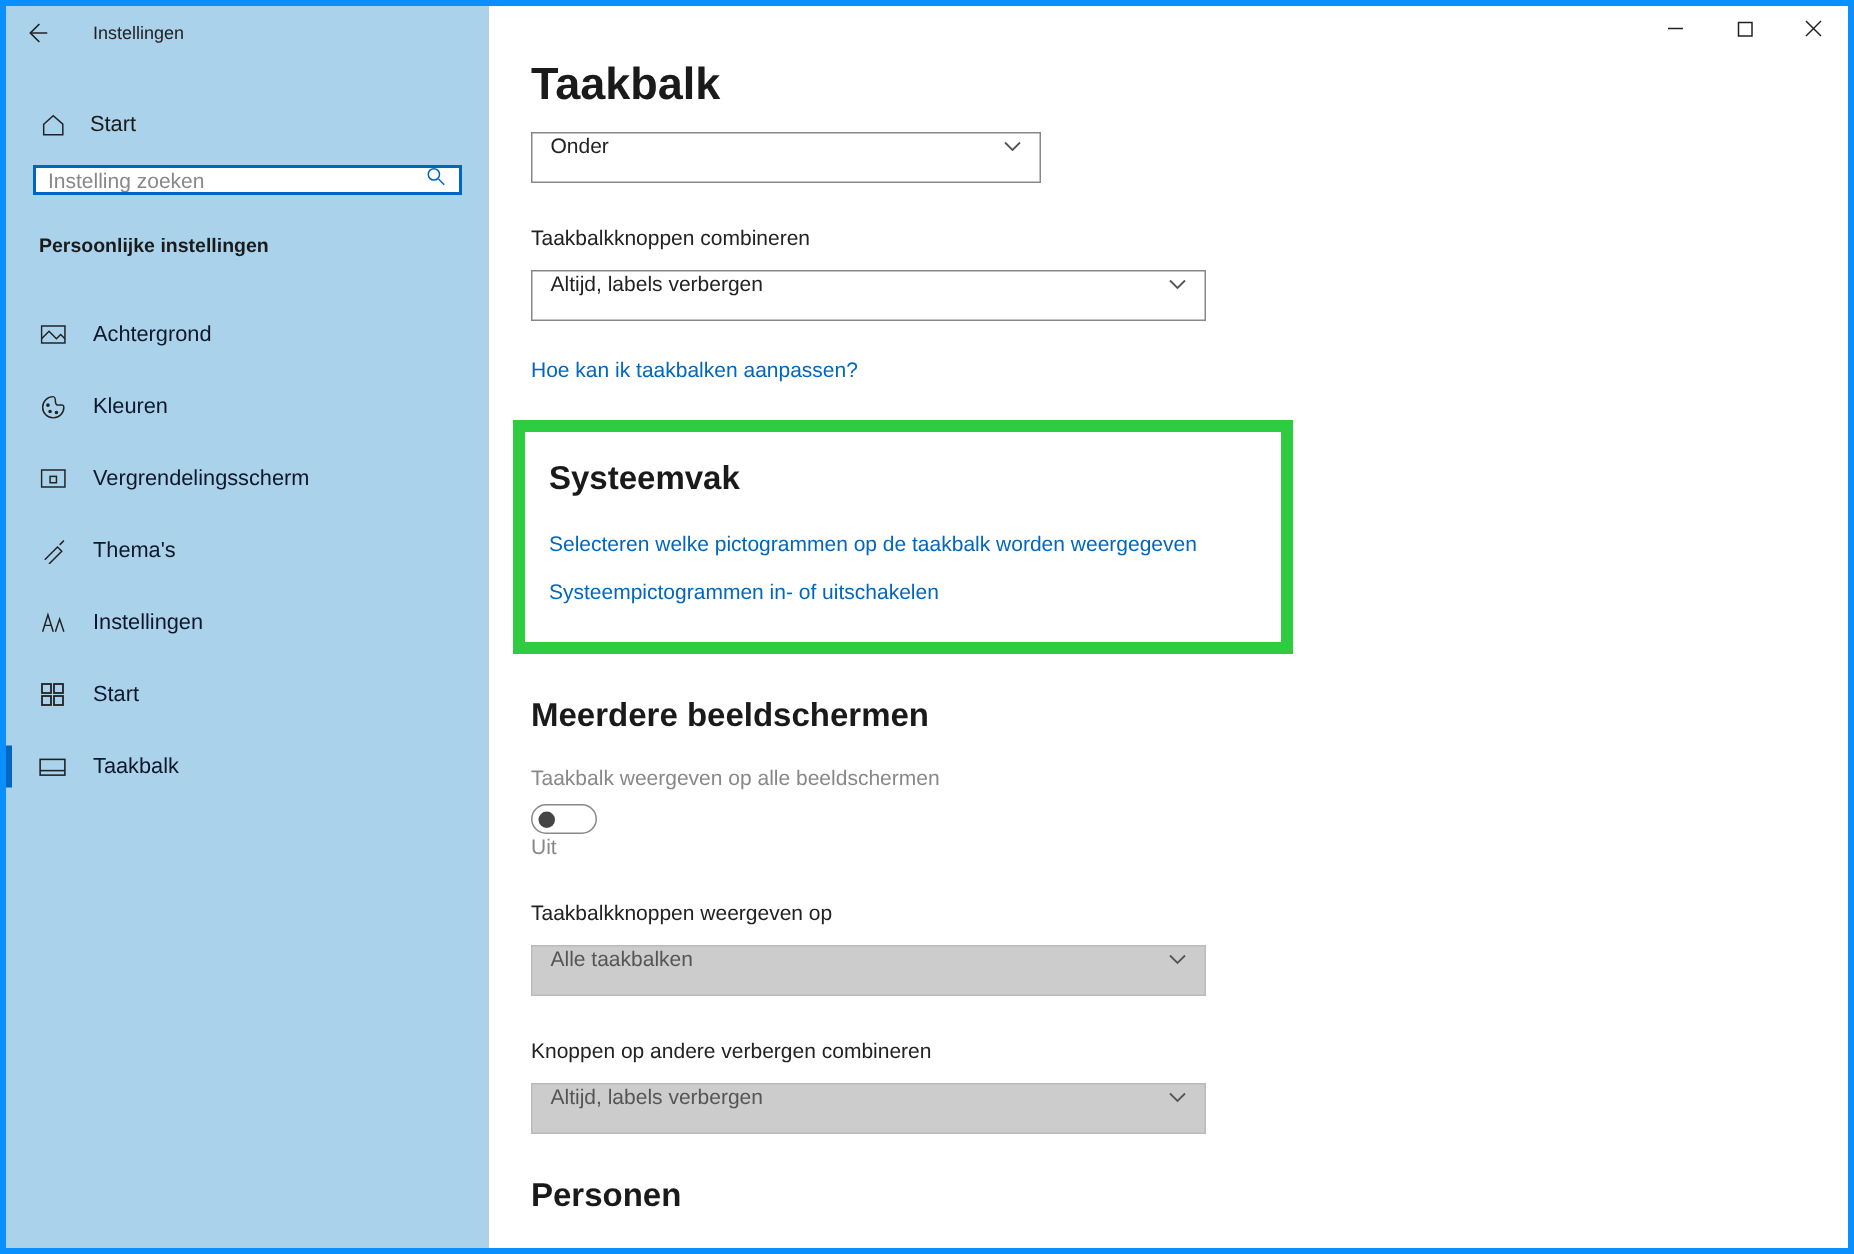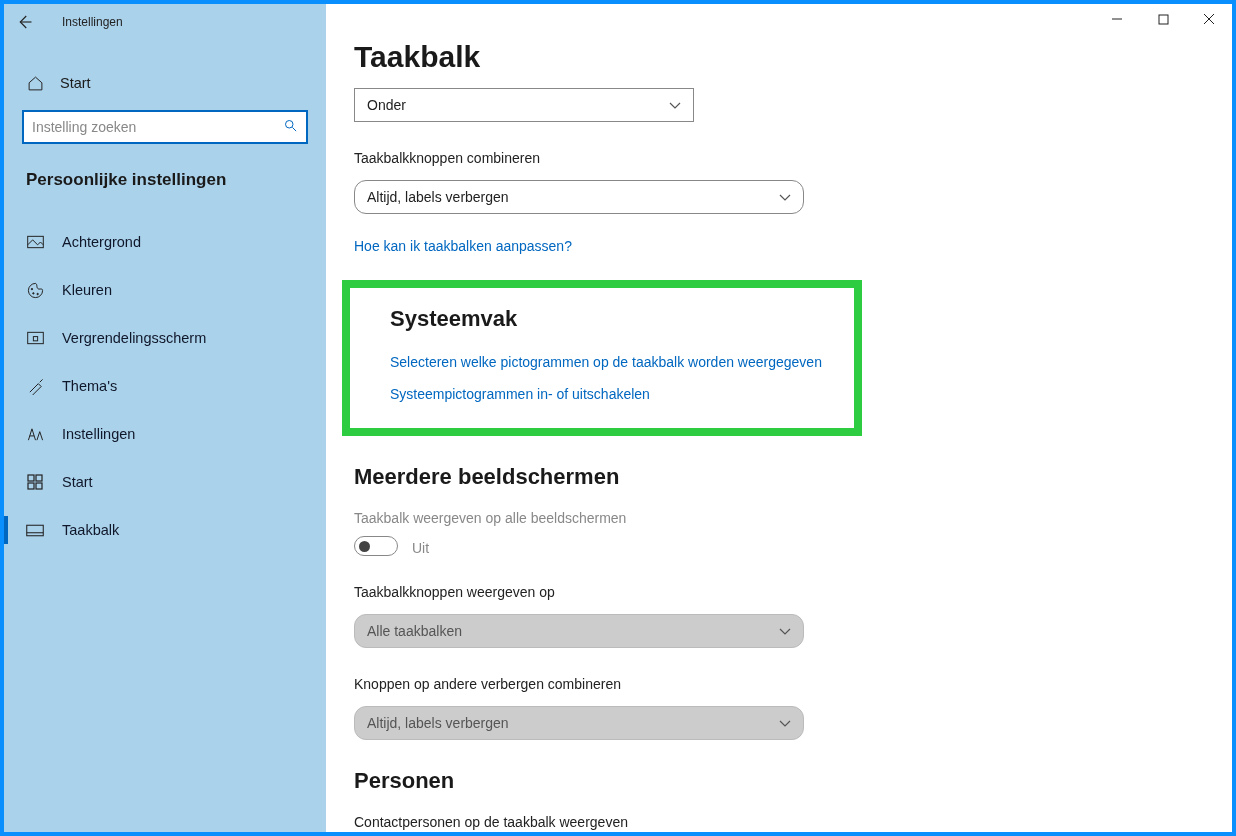--- a/index.html
+++ b/index.html
@@ -5,48 +5,48 @@
   * { box-sizing: border-box; margin: 0; padding: 0; font-family: "Segoe UI", sans-serif; }
   body { width: 1236px; height: 836px; overflow: hidden; border: 4px solid #0a8fff; background: #fff; }
   .window { display: flex; width: 100%; height: 100%; position: relative; }
   .sidebar { width: 322px; background: #abd2eb; height: 100%; padding: 0; position: relative; }
   .topbar { display: flex; align-items: center; height: 36px; padding-left: 10px; }
   .back-icon { width: 20px; height: 20px; display:flex; align-items:center; justify-content:center; color:#222; }
   .window-title { font-size: 12px; margin-left: 28px; color: #222; }
   .win-controls { position: absolute; top: 0; right: 0; display: flex; }
   .win-btn { width: 46px; height: 30px; display:flex; align-items:center; justify-content:center; color:#222; }
   .home-row { display:flex; align-items:center; padding: 34px 0 0 22px; gap: 16px; font-size: 14.5px; color:#1a1a1a; }
-  .search-box { margin: 18px 18px 0 18px; border: 2px solid #0067c0; background:#fff; height: 34px; display:flex; align-items:center; padding: 0 8px; }
+  .search-box { margin: 18px 18px 0 18px; border: 2px solid #0067c0; background:#fff; height: 20px; display:flex; align-items:center; padding: 0 8px; }
   .search-input { border:none; outline:none; flex:1; font-size:14px; color:#666; background:transparent; }
   .search-input::placeholder { color: #888; }
   .search-mag { color:#0067c0; }
-  .category-title { font-weight:600; font-size:17px; padding: 26px 0 0 22px; color:#1a1a1a; }
+  .category-title { font-weight:600; font-size:13px; padding: 26px 0 0 22px; color:#1a1a1a; }
   .nav-list { margin-top: 28px; }
   .nav-item { display:flex; align-items:center; height: 48px; padding-left: 22px; gap: 18px; font-size:14.5px; color:#0f172a; position:relative; }
   .nav-item.selected::before { content:""; position:absolute; left:0; top:10px; bottom:10px; width:4px; background:#0067c0; }
   .nav-icon { width:18px; height:18px; display:flex; align-items:center; justify-content:center; color:#222; flex-shrink:0; }
 
   .main { flex:1; height:100%; overflow-y:auto; padding: 36px 0 0 0; position:relative; }
   .content { padding-left: 28px; max-width: 820px; }
   h1.page-title { font-size: 30px; font-weight: 600; color:#1a1a1a; }
-  .dropdown { margin-top: 14px; border:1px solid #888; height:34px; width:340px; display:flex; align-items:center; padding: 0 12px; font-size:14px; color:#222; justify-content:space-between; }
-  .dropdown.wide { width: 450px; border-radius: 12px; }
+  .dropdown { margin-top: 14px; border:1px solid #888; height:34px; width:340px; display:flex; padding: 0 12px; font-size:14px; color:#222; justify-content:space-between; }
+  .dropdown.wide { width: 450px; }
   .dropdown.disabled { background:#ccc; border-color:#bbb; color:#555; }
   .chev { color:#555; }
   .field-label { font-size:14px; color:#222; margin-top: 28px; }
   .link { color:#0067c0; font-size:14px; margin-top: 24px; display:block; cursor:pointer; }
   .section-h2 { font-size: 22px; font-weight:600; color:#1a1a1a; }
   .section { margin-top: 28px; }
   .disabled-label { font-size:14px; color:#888; margin-top: 20px; }
-  .toggle-row { display:flex; align-items:flex-end; gap: 14px; margin-top: 10px; }
+  .toggle-row { display:flex; align-items:flex-start; margin-top: 10px; flex-direction: column; }
   .toggle { width:44px; height:20px; border:1px solid #888; border-radius: 20px; position:relative; background:#fff; }
   .toggle .knob { width:11px; height:11px; background:#444; border-radius:50%; position:absolute; left:4px; top:3.5px; }
   .toggle-label { font-size:14px; color:#888; }
 
-  .highlight-box { border: 8px solid #2ecc40; margin-top: 26px; padding: 18px 24px 26px 40px; width: 520px; margin-left: -12px; }
+  .highlight-box { border: 8px solid #2ecc40; margin-top: 26px; padding: 18px 24px 26px 16px; width: 520px; margin-left: -12px; }
   .highlight-box .section-h2 { margin-top: 0; }
   .highlight-box .link { margin-top: 22px; }
   .highlight-box .link + .link { margin-top: 16px; }
 </style>
 </head>
 <body>
 
 <div class="window">
 
   <div class="win-controls">

